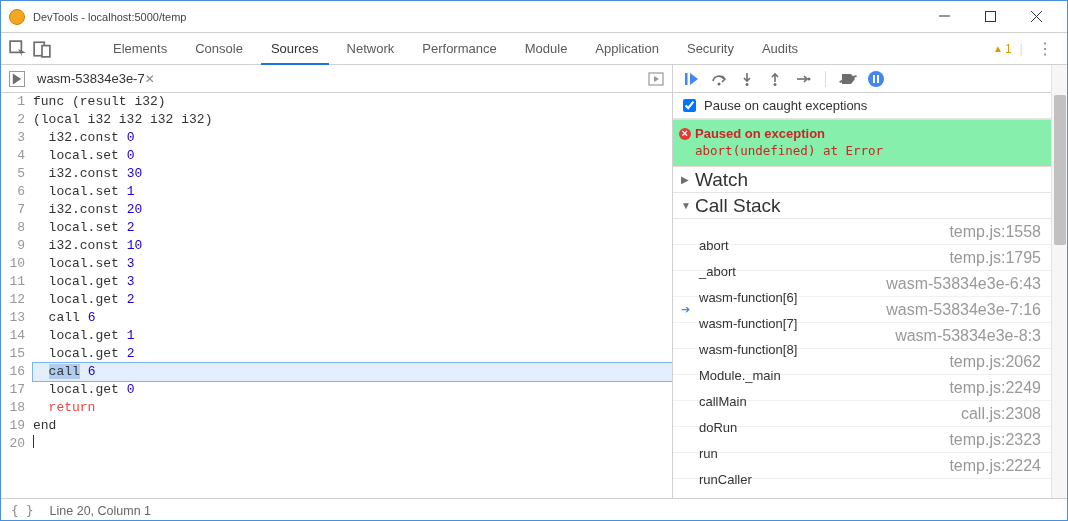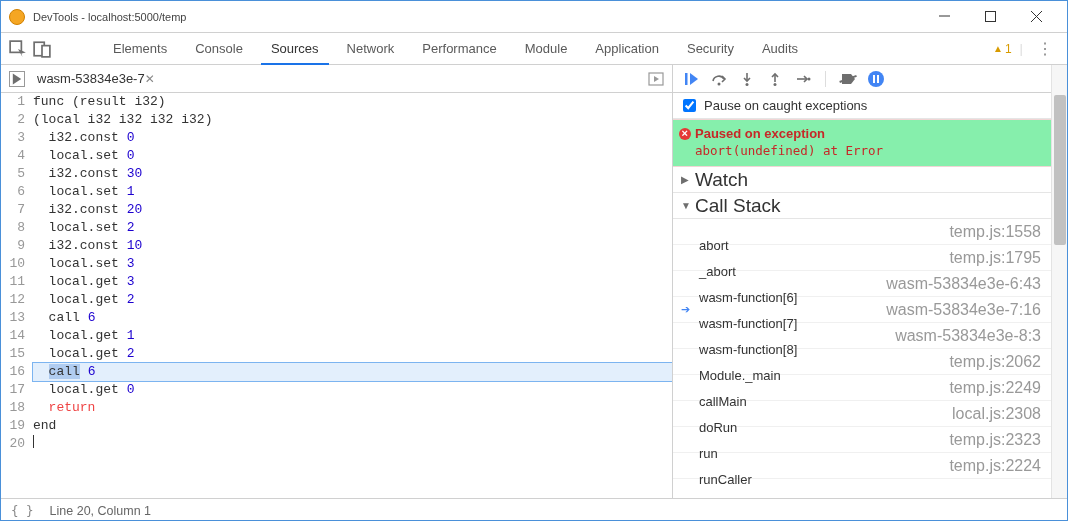--- a/index.html
+++ b/index.html
@@ -323,21 +323,21 @@
           <div class="stack-row">
             <span class="fn">Module._main</span>
             <span class="loc">temp.js:2062</span>
           </div>
           <div class="stack-row">
             <span class="fn">callMain</span>
             <span class="loc">temp.js:2249</span>
           </div>
           <div class="stack-row">
             <span class="fn">doRun</span>
-            <span class="loc">local.js:2308</span>
+            <span class="loc">call.js:2308</span>
           </div>
           <div class="stack-row">
             <span class="fn">run</span>
             <span class="loc">temp.js:2323</span>
           </div>
           <div class="stack-row">
             <span class="fn">runCaller</span>
             <span class="loc">temp.js:2224</span>
           </div>
         </div>

